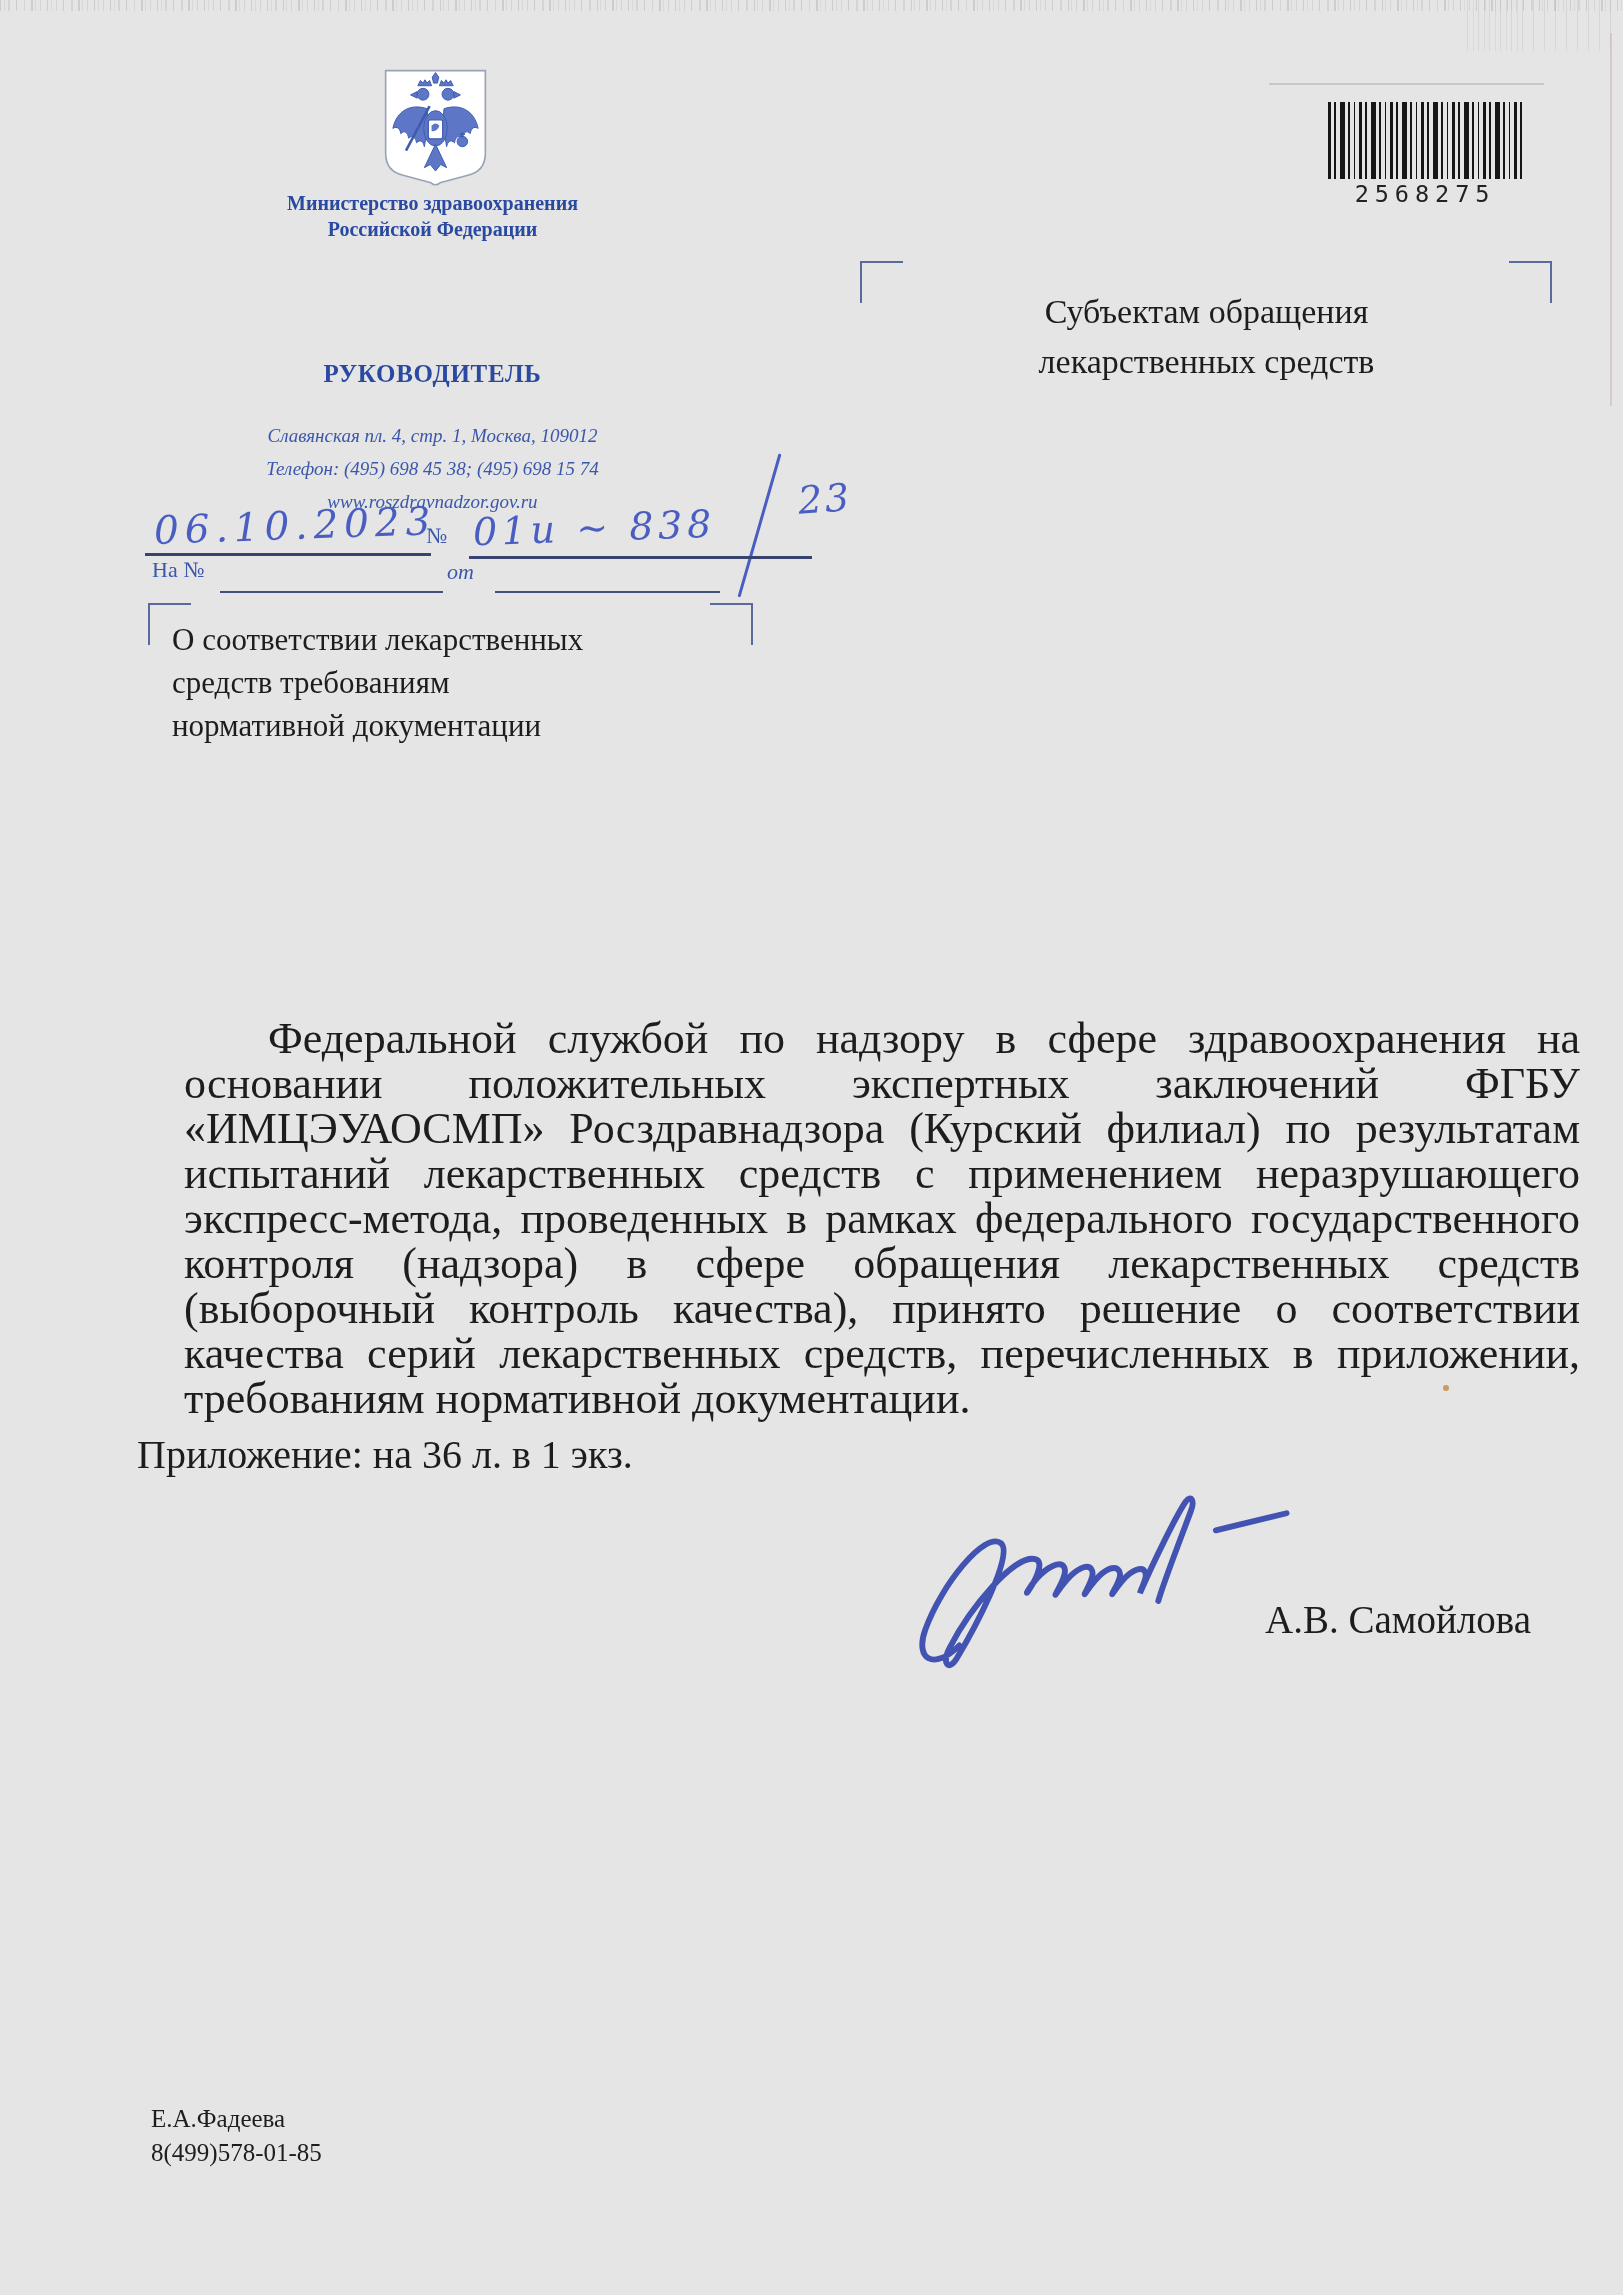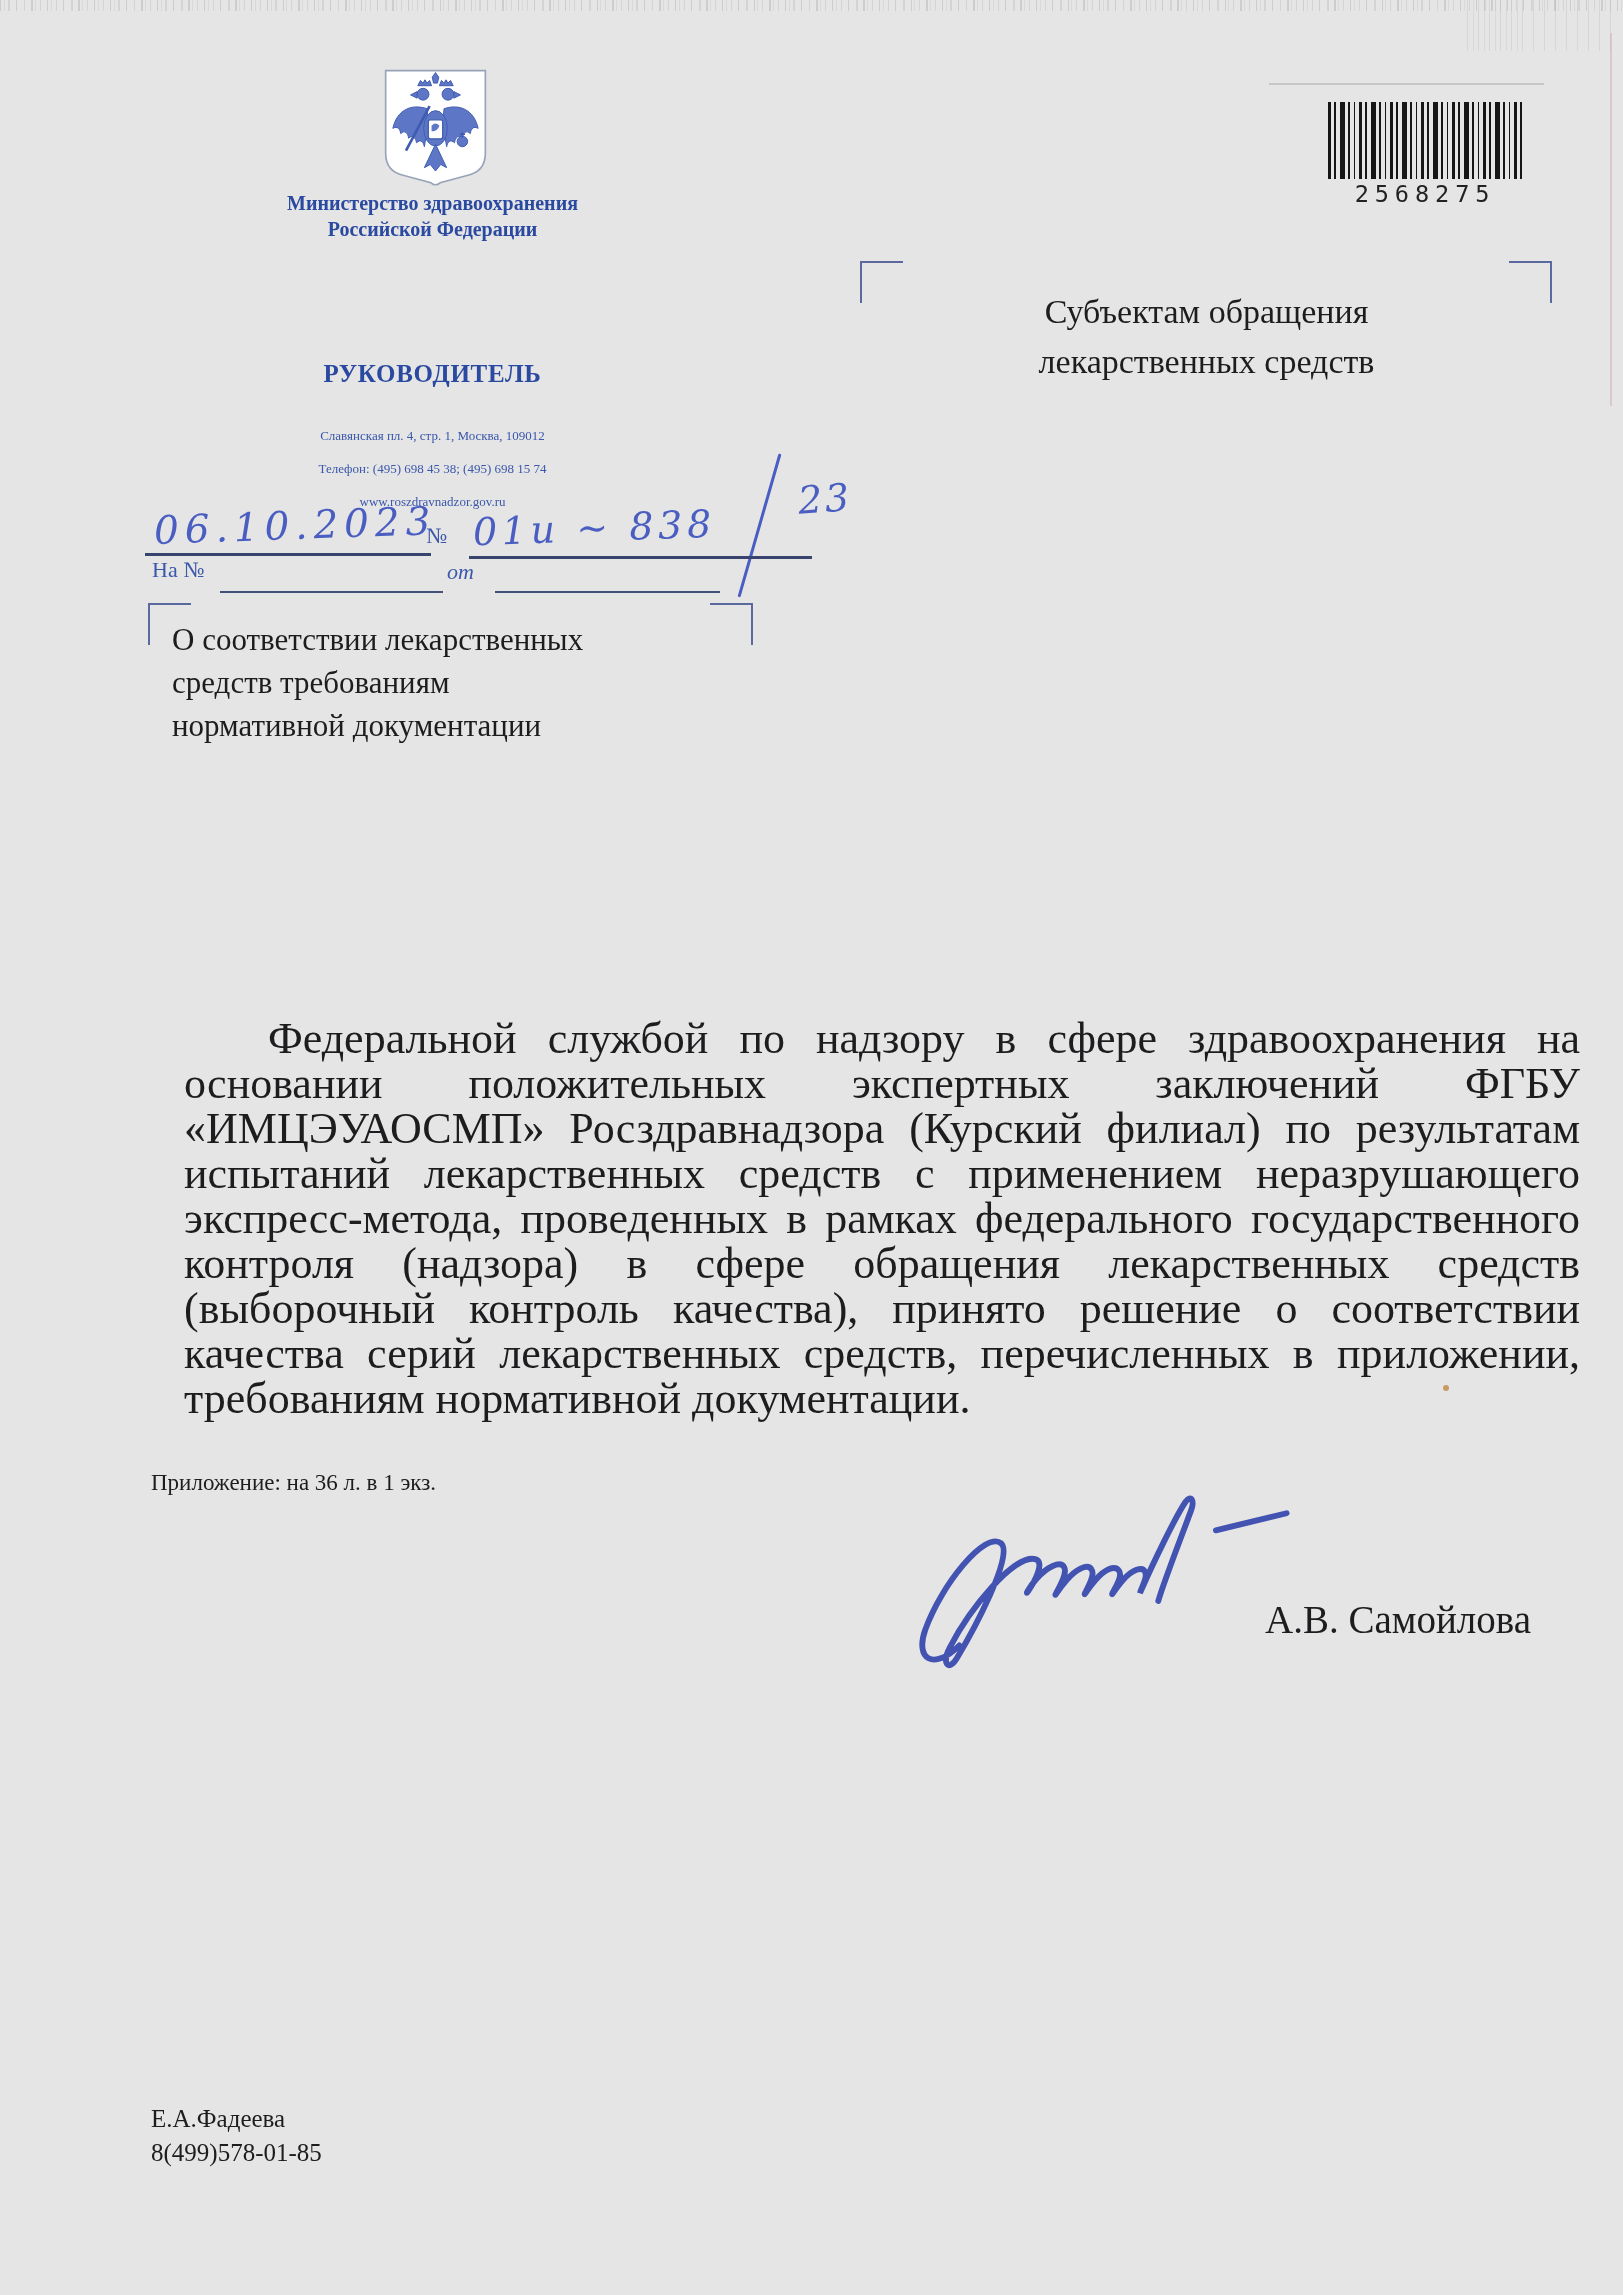--- a/index.html
+++ b/index.html
@@ -21,21 +21,21 @@
   }
   .edge-line-right { left:1610px; top:33px; width:2px; height:373px; background:rgba(205,175,175,.5); }
   .line-above-barcode { left:1269px; top:83px; width:275px; height:2px; background:#c7c7c7; }
   
   .blue  { color:#2a49a0; }
   .blue2 { color:#3a57ab; }
   .center { text-align:center; }
   .ministry { left:141px; top:190px; width:583px; font-weight:bold; font-size:20px; line-height:26px; }
   .service  { left:128px; top:247px; width:609px; font-weight:bold; font-size:26px; line-height:34px; letter-spacing:0.7px; }
   .ruko     { left:141px; top:360px; width:583px; font-weight:bold; font-size:25px; letter-spacing:0.7px; }
-  .contacts { left:141px; top:419px; width:583px; font-size:13px; line-height:33px; }
+  .contacts { left:141px; top:419px; width:583px; font-size:19px; line-height:33px;font-style:italic; }
   
   .hand {
     font-family:"DejaVu Serif","Liberation Serif",serif;
     font-style:italic; color:#4a5ec2;
   }
   .hw-date { left:154px; top:503px; font-size:39px; letter-spacing:5.9px; transform:rotate(-2deg); }
   .hw-num  { left:473px; top:506px; font-size:38px; letter-spacing:4.6px; transform:rotate(-2deg); }
   .hw-num-suffix { left:798px; top:477px; font-size:38px; letter-spacing:2.6px; transform:rotate(-4deg); }
   .hw-slash { left:758px; top:451px; width:3.3px; height:149px; background:#4a5ec2; border-radius:2px; transform:rotate(16deg); }
   .num-sign { left:426px; top:523px; font-size:22px; }
@@ -66,21 +66,21 @@
   .subj-br-l { left:148px;  top:603px; }
   .subj-br-r { left:710px; top:603px; }
   
   .addressee { left:884px; top:287px; width:645px; font-size:34px; line-height:50px; text-align:center; }
   .subject   { left:172px; top:618px; width:550px; font-size:31px; line-height:43px; }
   .body-par  {
     left:159px; top:1016px; width:1396px;
     font-size:44px; line-height:45px;
     text-align:justify; text-indent:84px;margin-left:25px;
   }
-  .attachment { left:151px; top:1431px; font-size:23px;margin-top:39px; }
+  .attachment { left:137px; top:1431px; font-size:40px; }
   .dot-orange { left:1443px; top:1385px; width:5.9px; height:5.9px; border-radius:50%; background:#c89a64; }
   
   .sig { left:904px; top:1491px; width:485px; height:216px; }
   .signer { left:1244px; top:1597px; width:308px; font-size:39px; text-align:center; }
   
   .executor { left:151px; top:2102px; font-size:25px; line-height:34px; }
 </style>
 </head>
 <body>
 

